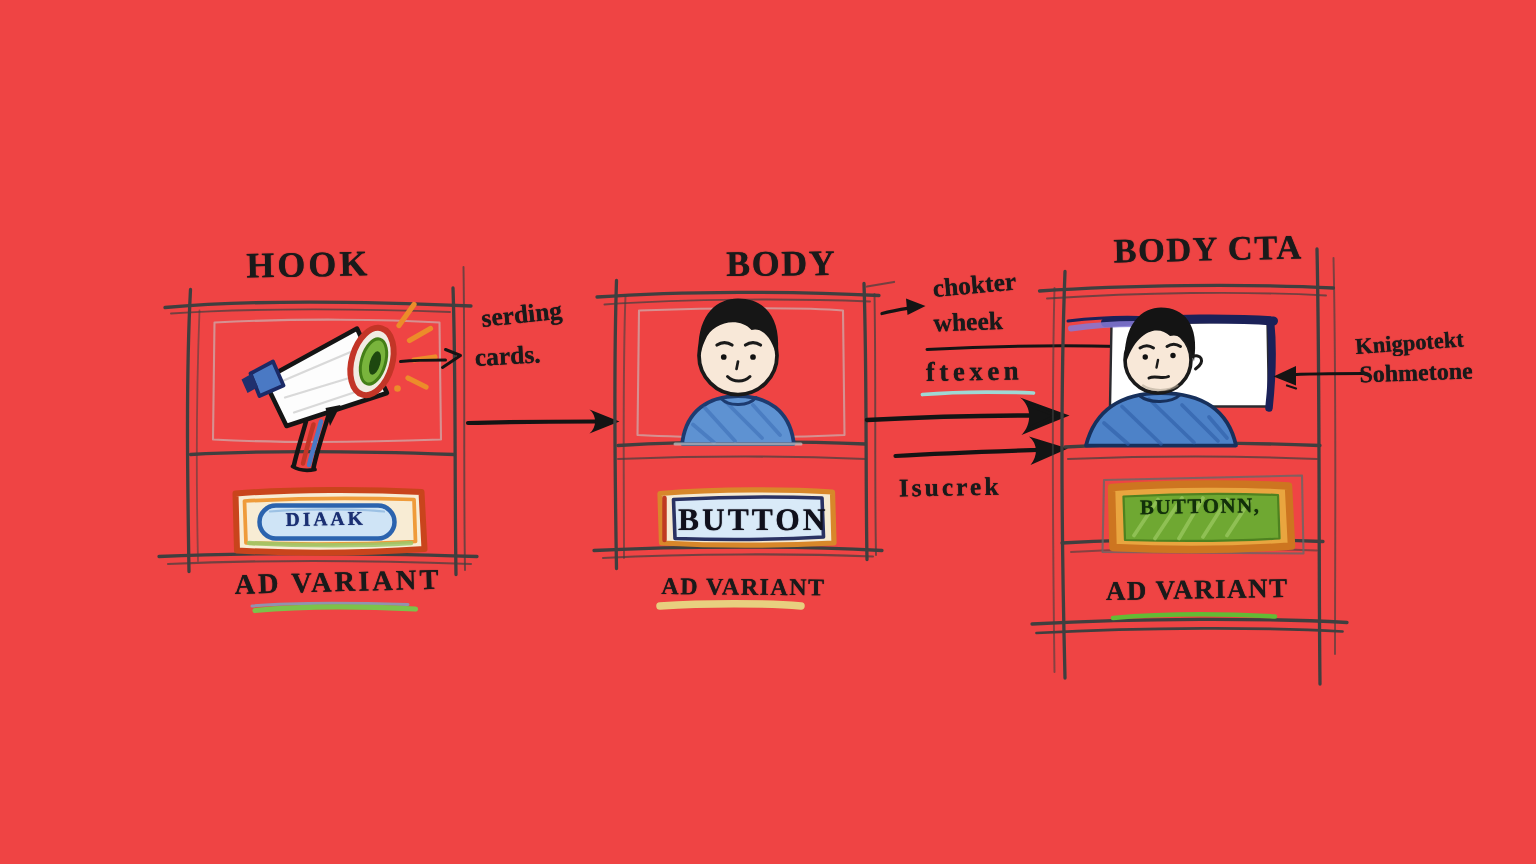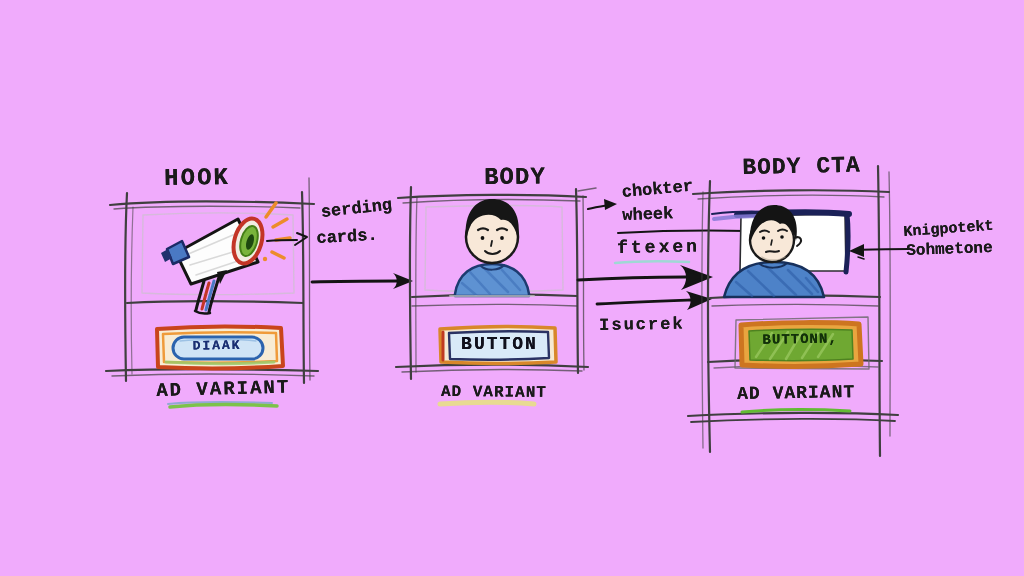--- a/index.html
+++ b/index.html
@@ -1,19 +1,19 @@
 <!DOCTYPE html>
 <html><head>
 <meta charset="utf-8">
 <style>
   html,body{margin:0;padding:0;background:#e9e9e9;}
   .canvas{
     position:relative;width:1024px;height:576px;overflow:hidden;
-    background:#f0abfc;
-    font-family:Liberation Mono, monospace;
+    background:#ef4444;
+    font-family:Liberation Serif, serif;
   }
   svg{position:absolute;left:0;top:0;}
   svg path, svg circle, svg ellipse, svg rect{stroke-linecap:round;stroke-linejoin:round;}
   .txt{
     position:absolute;white-space:nowrap;color:#1a1a1a;font-weight:bold;
     transform-origin:left top;text-shadow:0 0 .6px currentColor;
   }
   
   .t-hook{left:164px;top:165px;font-size:24px;letter-spacing:2px;transform:rotate(-1deg);}
   .t-body{left:484px;top:164px;font-size:24px;letter-spacing:1px;transform:rotate(-.5deg);}
@@ -26,21 +26,21 @@
   .a-ftexen{left:617px;top:238px;font-size:18px;letter-spacing:3px;transform:rotate(-1deg);}
   .a-isucrek{left:599px;top:316px;font-size:17px;letter-spacing:2px;transform:rotate(-1deg);}
   .a-knig{left:903px;top:224px;font-size:15px;transform:rotate(-4deg);}
   .a-sohme{left:906px;top:242px;font-size:16px;transform:rotate(-2deg);}
   
   .c-1{left:156px;top:380px;font-size:19px;letter-spacing:2px;transform:rotate(-1.5deg);}
   .c-2{left:441px;top:383px;font-size:16px;letter-spacing:1px;transform:rotate(.5deg);}
   .c-3{left:737px;top:384px;font-size:18px;letter-spacing:1px;transform:rotate(-1deg);}
   
   .b-1{left:171px;top:339px;width:92px;text-align:center;font-size:13px;letter-spacing:2px;color:#1a2f72;transform:rotate(-1deg);}
-  .b-2{left:452px;top:334px;width:95px;text-align:center;font-size:18px;letter-spacing:2px;color:#10101c;}
+  .b-2{left:452px;top:334px;width:95px;text-align:center;font-size:21px;letter-spacing:2px;color:#10101c;}
   .b-3{left:747px;top:332px;width:106px;text-align:center;font-size:14px;letter-spacing:1px;color:#12300a;transform:rotate(-1deg);}
 </style>
 </head>
 <body>
 
 <div class="canvas">
 
   <svg width="1024" height="576" viewBox="0 0 1024 576">
 
     <g fill="none" stroke="#3f3f3f" stroke-width="2.2">

